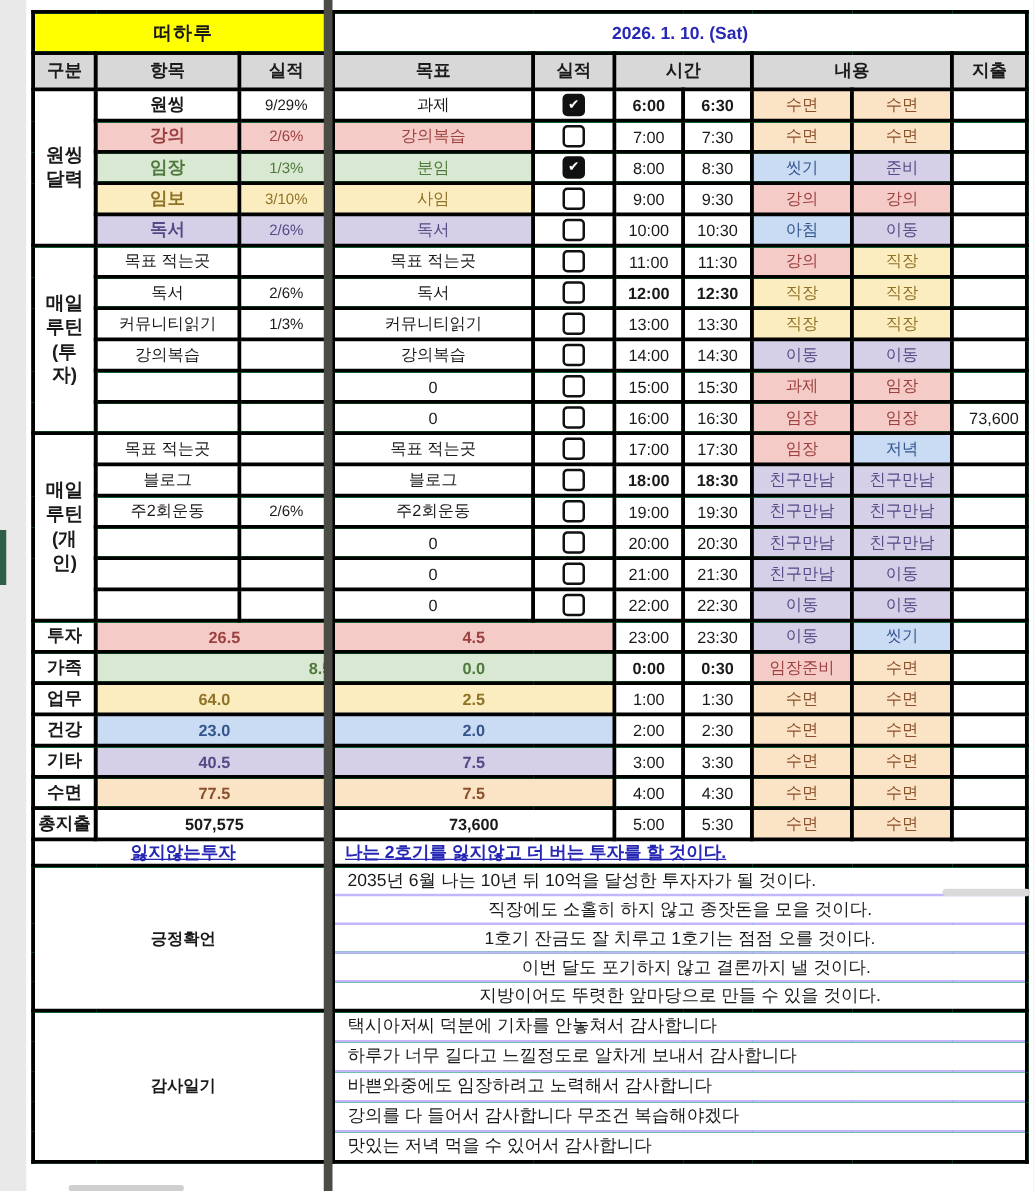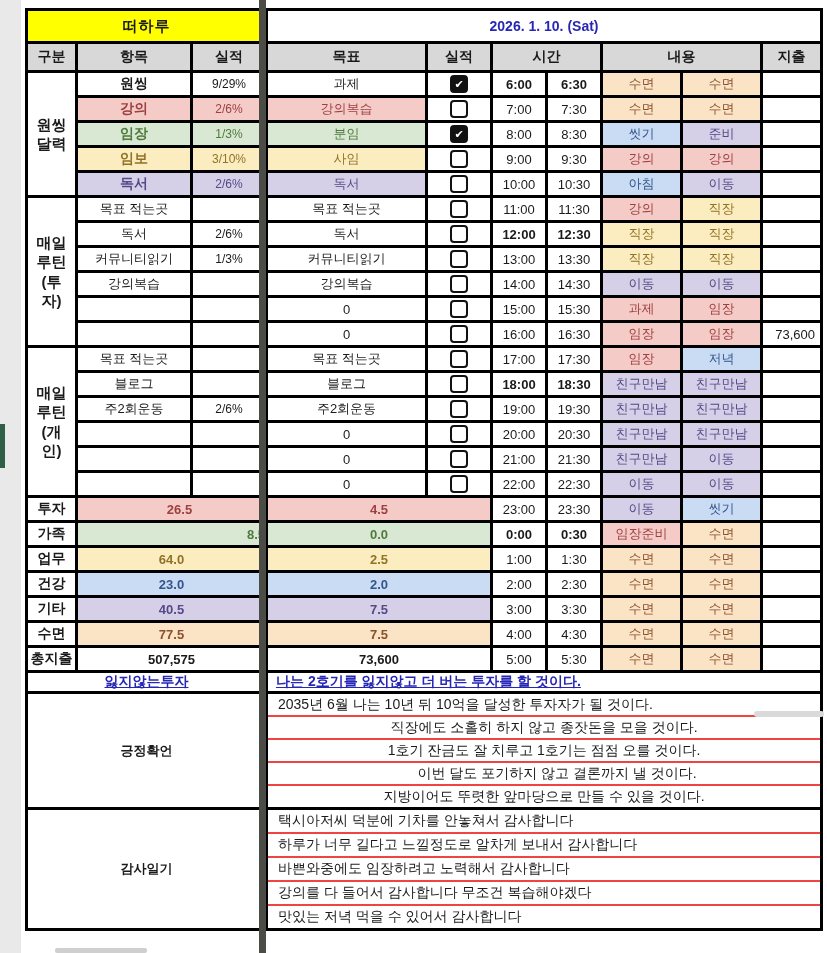--- a/index.html
+++ b/index.html
@@ -46,21 +46,21 @@
   .sum-label{font-weight:bold;font-size:14px;}
   .sum-val{font-size:13px;font-weight:bold;}
   .sum-total{font-weight:bold;}
   .affirm-row td{height:17px;}
   .affirm{color:#2727b5;font-weight:bold;font-size:14px;text-decoration:underline;}
   .affirm-text{text-align:left;padding-left:8px;}
   .plabel{font-weight:bold;font-size:13px;}
   .pline{font-size:14px;height:21px;padding:0 10px;}
   .gline{font-size:14px;height:22px;text-align:left;padding-left:10px;}
   .st{border-top:2px solid #c9c9c9;}
-  .sb{border-bottom:2px solid #ef4444;}
+  .sb{border-bottom:2px solid #c4b5fd;}
   .pane-split{position:absolute;left:259px;top:0;width:7px;height:953px;background:#4c4c46;}
   .green-sliver{position:absolute;left:0;top:424px;width:5px;height:44px;background:#2f6047;}
   .hscroll-bottom{position:absolute;left:55px;top:948px;width:92px;height:5px;background:#cfcfcf;border-radius:2px;}
   .hscroll-right{position:absolute;left:754px;top:711px;width:70px;height:6px;background:#dadada;border-radius:3px;}
 </style>
 </head>
 <body>
 
 <div class="canvas"></div>
 

